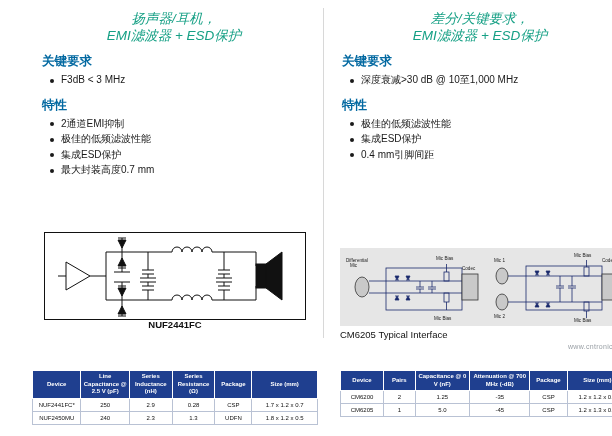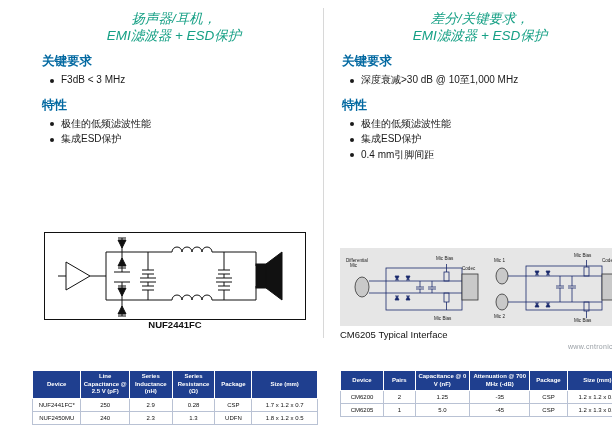--- a/index.html
+++ b/index.html
@@ -134,22 +134,24 @@
       <span class="l2">EMI滤波器 + ESD保护</span>
     </div>
 
     <div class="section-head">关键要求</div>
     <ul class="bullets">
       <li>F3dB &lt; 3 MHz</li>
     </ul>
 
     <div class="section-head">特性</div>
     <ul class="bullets">
+      <li>2通道EMI抑制</li>
       <li>极佳的低频滤波性能</li>
       <li>集成ESD保护</li>
+      <li>最大封装高度0.7 mm</li>
     </ul>
   </div>
 
   <div class="schem-left">
     <svg width="262" height="88" viewBox="0 0 262 88">
       <g stroke="#111" stroke-width="1" fill="none">
 
         <rect x="0.5" y="0.5" width="261" height="87" stroke="#111" fill="#fff"></rect>
 
         <path d="M22,30 L22,58 L46,44 Z" stroke="#111" fill="#fff"></path>

